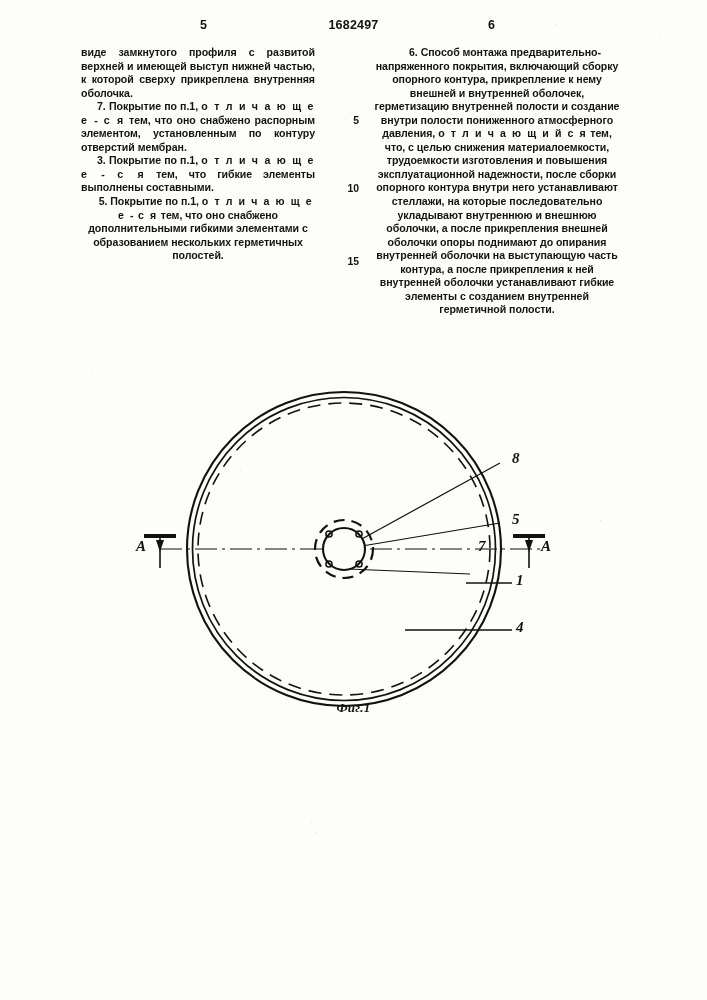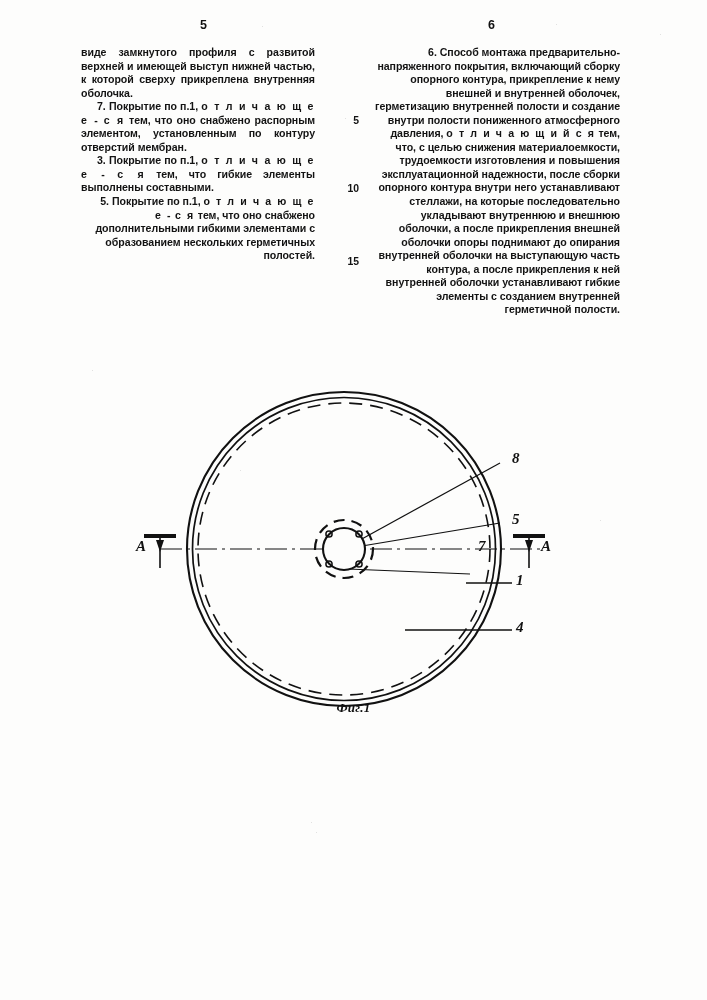--- a/index.html
+++ b/index.html
@@ -57,21 +57,21 @@
     letter-spacing: -0.05px;
   }
   #col-left  { left: 81px;  width: 234px; }
   #col-right { left: 374px; width: 246px; }
 
   .col p {
     margin: 0;
     text-indent: 16px;
   }
   .col p.noind { text-indent: 0; }
-  .col p:last-child { text-align: right; }
+  .col p:last-child { text-align: center; }
 
   .sp { letter-spacing: 1.6px; }
 
   
   #linenums {
     position: absolute;
     left: 333px;
     top: 46px;
     width: 26px;
     height: 290px;
@@ -126,20 +126,21 @@
     border-radius: 50%;
     opacity: .55;
   }
 </style>
 </head>
 <body>
 
 <div id="page">
 
   <div class="head" id="head-left">5</div>
+  <div class="head" id="head-mid">1682497</div>
   <div class="head" id="head-right">6</div>
 
   <div id="textblock">
     <div class="col" id="col-left">
         <p class="noind"><span>виде замкнутого профиля с развитой верхней и имеющей выступ нижней частью, к которой сверху прикреплена внутренняя оболочка.</span></p>
         <p><span>7. Покрытие по п.1, </span><span class="sp">о т л и ч а ю щ е е -</span><span> </span><span class="sp">с я</span><span>  тем, что оно снабжено распорным элементом, установленным по контуру отверстий мембран.</span></p>
         <p><span>3. Покрытие по п.1, </span><span class="sp">о т л и ч а ю щ е е -</span><span> </span><span class="sp">с я</span><span>  тем, что гибкие элементы выполнены составными.</span></p>
         <p><span>5. Покрытие по п.1, </span><span class="sp">о т л и ч а ю щ е е -</span><span> </span><span class="sp">с я</span><span>  тем, что оно снабжено дополнительными гибкими элементами с образованием нескольких герметичных полостей.</span></p>
       </div>
     <div class="col" id="col-right">

